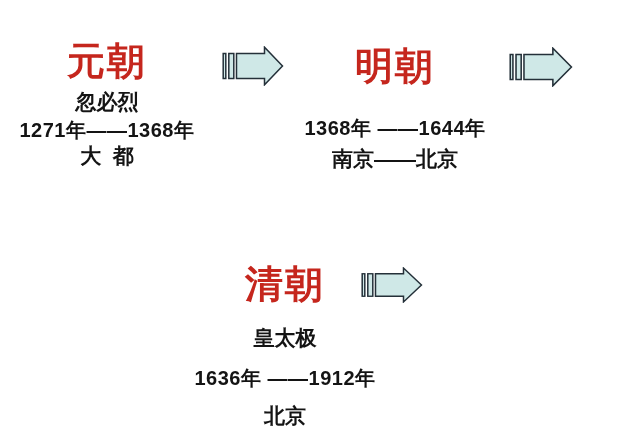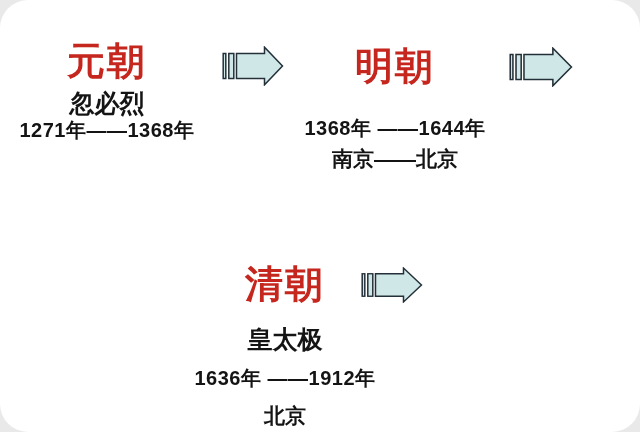--- a/index.html
+++ b/index.html
@@ -12,57 +12,57 @@
   html,body{margin:0;padding:0;}
   body{
     background:#e9e9e9;
     font-family:"Liberation Sans","DejaVu Sans",sans-serif;
   }
   .canvas{
     position:relative;
     width:640px;height:432px;
     background:var(--background);
     overflow:hidden;
-    border-radius:28px;
   }
   .col{
     position:absolute;
     width:190px;
     text-align:center;
   }
   .line{
     position:absolute;
     left:0;right:0;
     white-space:pre;
     line-height:1;
     color:var(--text-black);
   }
   .dynasty-title{
     font-size:38px;
     font-weight:900;
     letter-spacing:2px;
     color:var(--title-red);
   }
-  .founder{font-size:25px;font-weight:600;}
+  .founder{font-size:21px;font-weight:600;}
   .period{font-size:20px;font-weight:600;letter-spacing:0.5px;}
   .capital{font-size:21px;font-weight:600;}
   .arrow{
     position:absolute;
   }
   .arrow svg{display:block;width:100%;height:100%;}
 </style>
 </head>
 <body>
 
 <div class="canvas">
 
   <div class="col" style="left:12px;top:0;height:432px;">
     <div class="line dynasty-title" style="top:42px;">元朝</div>
     <div class="line founder" style="top:91px;">忽必烈</div>
     <div class="line period" style="top:120px;">1271年——1368年</div>
+    <div class="line capital" style="top:145px;">大  都</div>
   </div>
 
   <div class="arrow" style="left:222px;top:46px;width:62px;height:40px;">
     <svg viewBox="0 0 62 40" preserveAspectRatio="none" aria-hidden="true">
       <rect x="1.2" y="7.5" width="2.6" height="25" fill="var(--arrow-fill)" stroke="var(--arrow-stroke)" stroke-width="1.5"></rect>
       <rect x="6.8" y="7.5" width="5" height="25" fill="var(--arrow-fill)" stroke="var(--arrow-stroke)" stroke-width="1.5"></rect>
       <polygon points="14.5,7.5 42.5,7.5 42.5,1.2 60.5,20 42.5,38.8 42.5,32.5 14.5,32.5" fill="var(--arrow-fill)" stroke="var(--arrow-stroke)" stroke-width="1.5" stroke-linejoin="miter"></polygon>
     </svg>
   </div>
 

